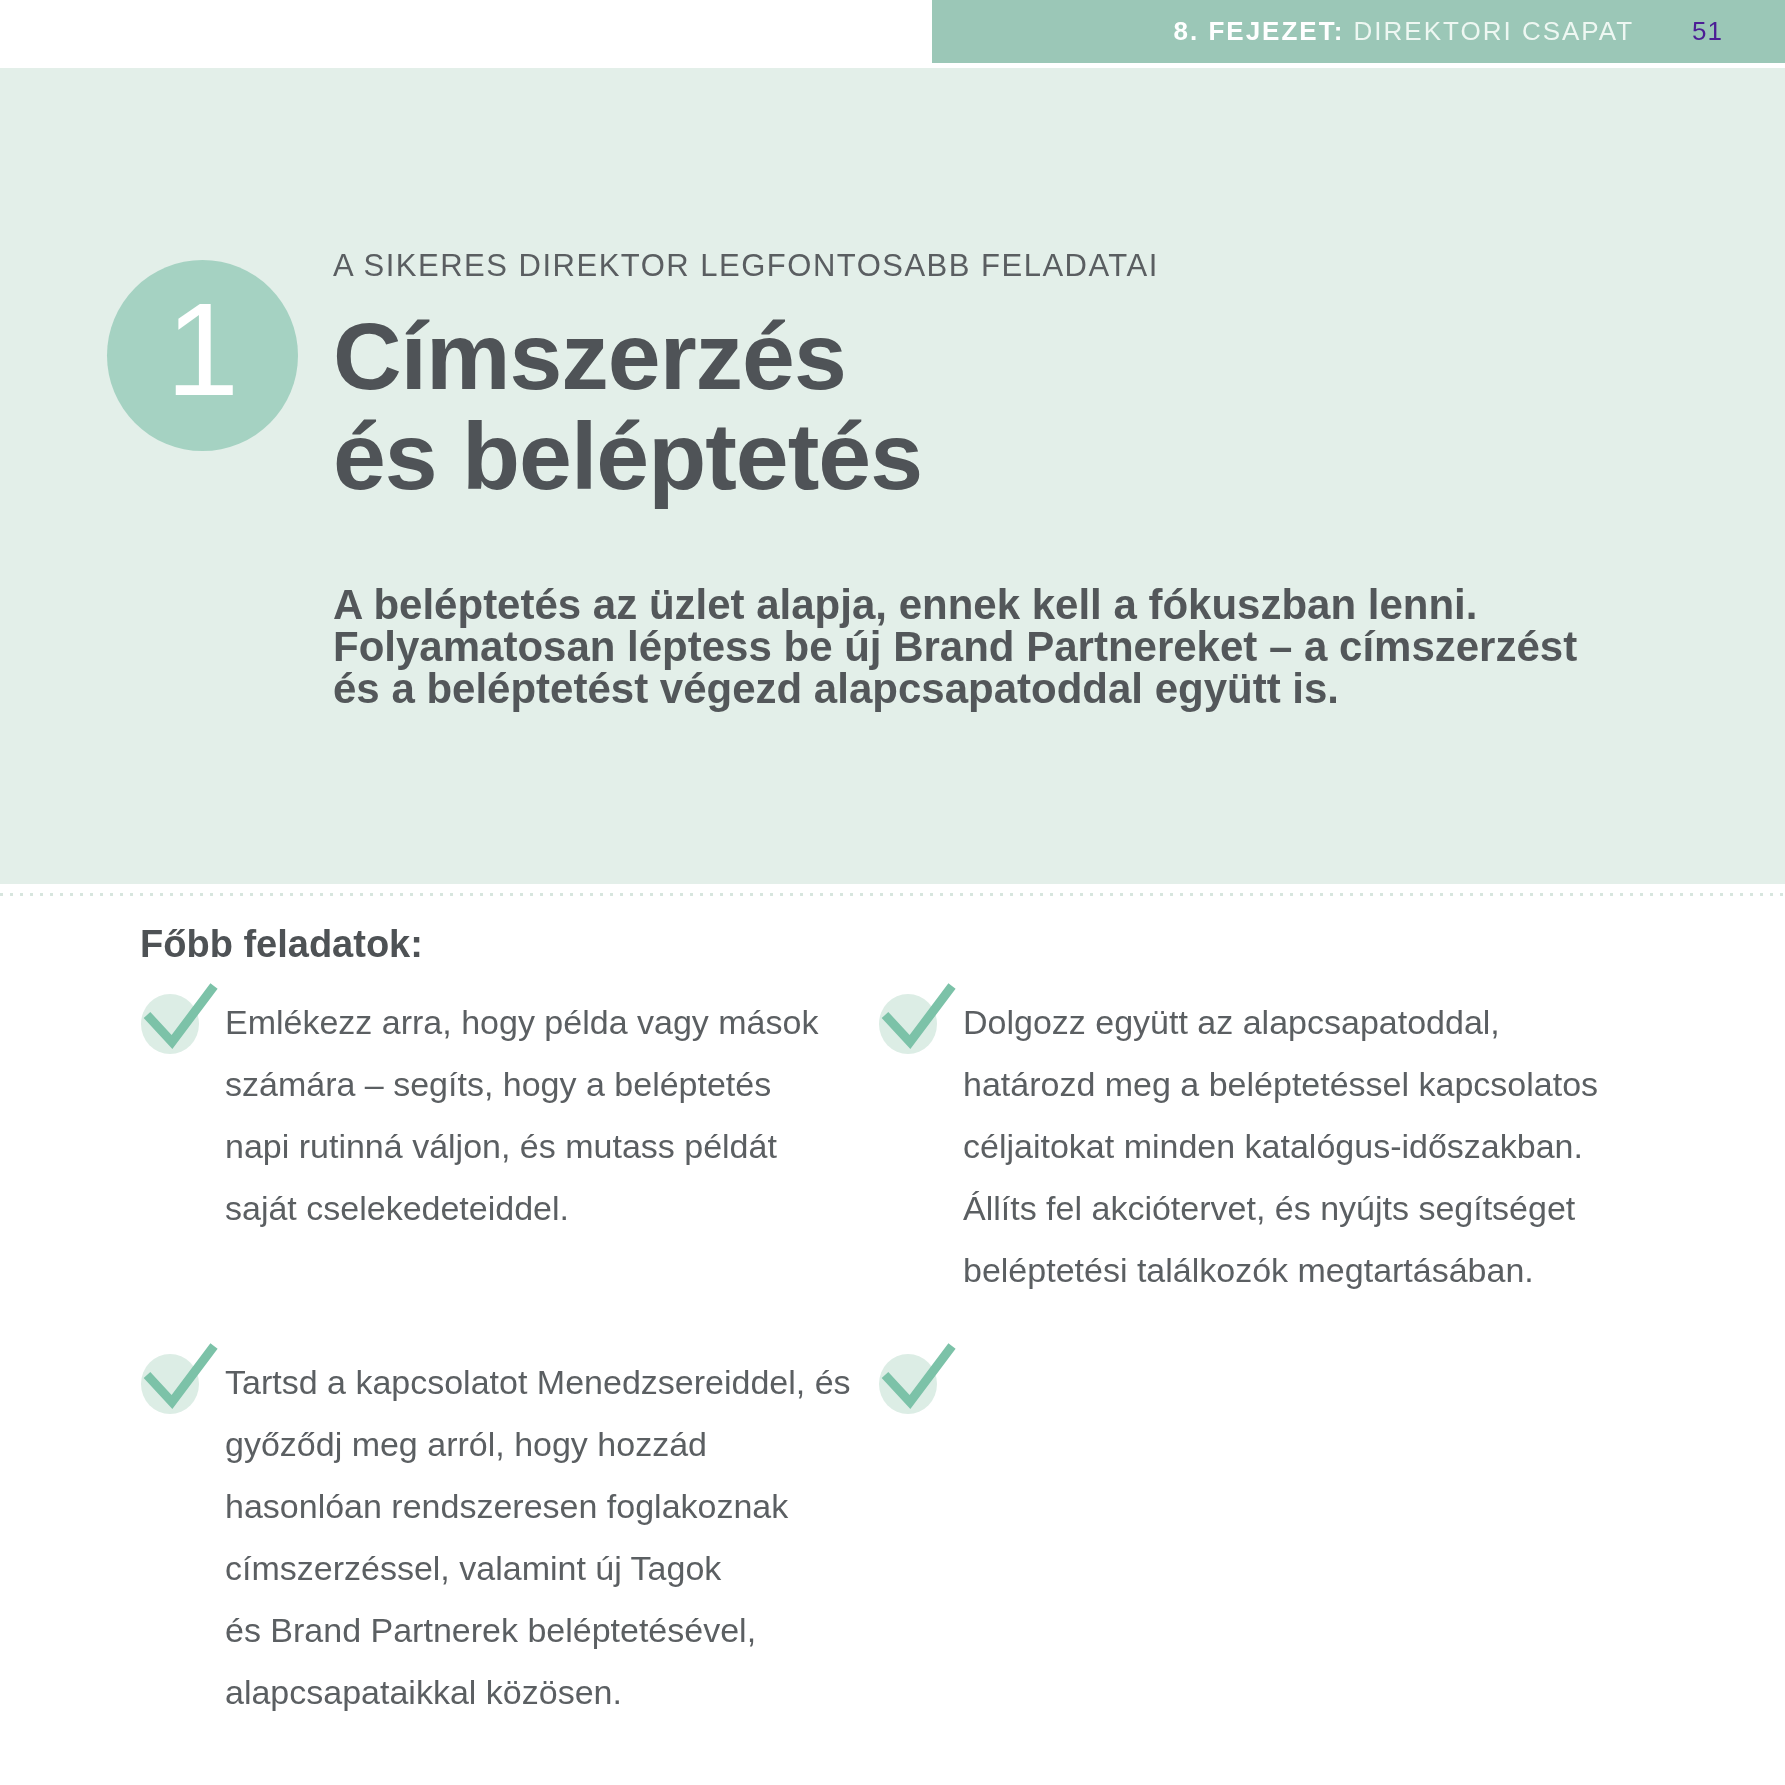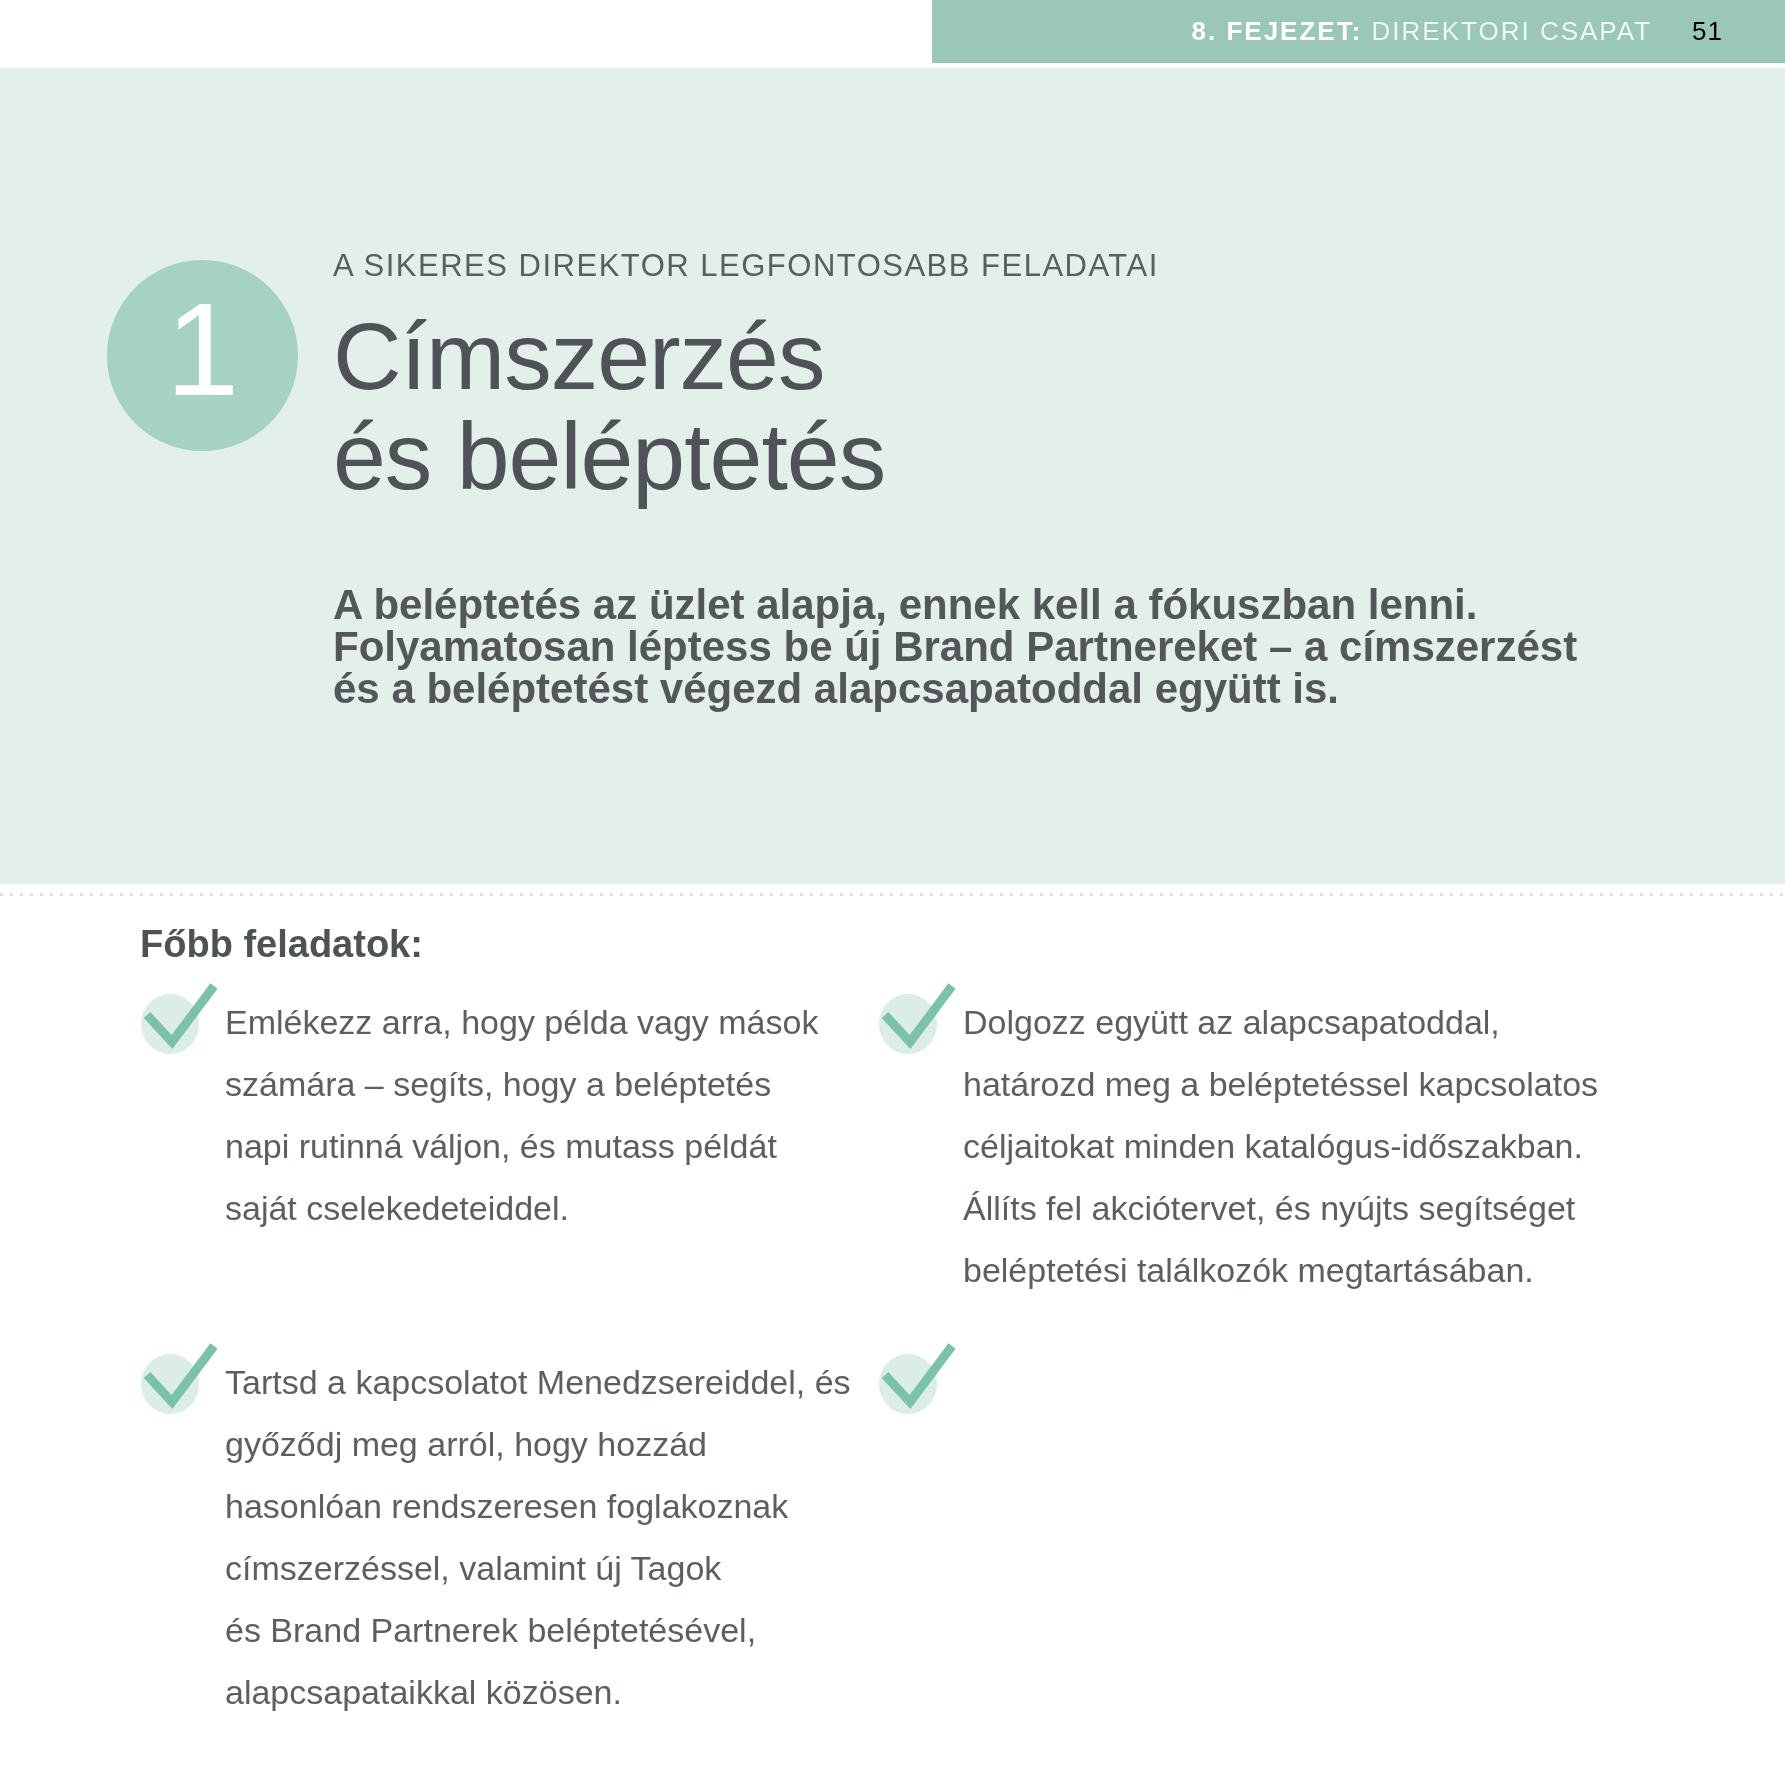--- a/index.html
+++ b/index.html
@@ -10,36 +10,36 @@
   
   .topbar{height:63px;display:flex;}
   .topbar-spacer{width:932px;background:#ffffff;}
   .banner{
     flex:1;background:var(--teal);color:#ffffff;
     display:flex;align-items:center;justify-content:flex-end;
     padding-right:62px;font-size:26px;letter-spacing:2px;white-space:pre;
   }
   .banner .chapter-label{font-weight:700;}
   .banner .chapter-title{font-weight:400;color:#eef7f2;}
-  .banner .pagenum{margin-left:40px;letter-spacing:1px;color:#000000;}
+  .banner .pagenum{margin-left:58px;letter-spacing:1px;color:#4c1d95;}
   
   .hero{position:relative;height:816px;margin-top:5px;background:var(--mint);}
   .badge{
     position:absolute;left:107px;top:192px;width:191px;height:191px;
     border-radius:50%;background:var(--circle);
     display:flex;align-items:center;justify-content:center;
   }
   .badge-number{color:#ffffff;font-size:132px;line-height:1;font-weight:400;transform:translateY(-6px);}
   .hero-content{position:absolute;left:333px;top:180px;}
   .eyebrow{
     font-size:31px;letter-spacing:1.5px;color:#5a5e61;
     white-space:pre;line-height:36px;font-weight:400;
   }
   .main-title{
-    margin:22px 0 0 0;font-size:95px;line-height:100px;font-weight:400;
+    margin:22px 0 0 0;font-size:95px;line-height:100px;font-weight:700;
     color:var(--text-dark);white-space:pre;letter-spacing:-1px;
   }
   .lead{
     margin:78px 0 0 0;font-size:42px;line-height:42px;font-weight:700;
     color:#53575a;white-space:pre;
   }
   
   .sep{
     height:3px;margin-top:9px;
     background:repeating-linear-gradient(to right,#d7e5de 0 3px,transparent 3px 10px);

